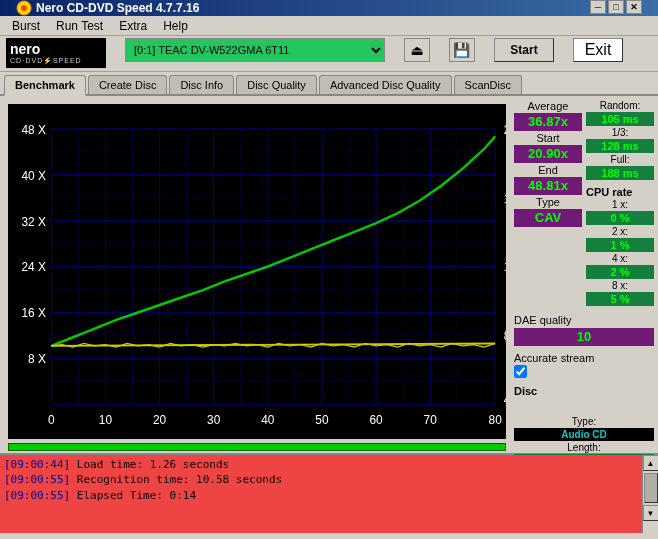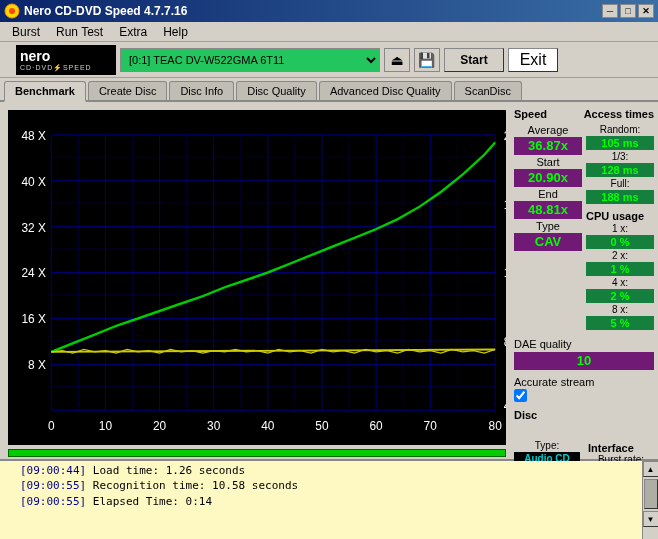--- a/index.html
+++ b/index.html
@@ -9,25 +9,24 @@
       font-family: 'Segoe UI', Tahoma, Geneva, Verdana, sans-serif;
       font-size: 12px;
       background: #d4d0c8;
       overflow: hidden;
     }
 
     
     #titlebar {
       background: linear-gradient(to right, #0a246a, #3a6ea5);
       color: white;
-      height: 22px;
-      display: flex;
-      align-items: center;
+      height: 16px;
+      display: flex;
       justify-content: space-between;
-      padding: 0 4px;
+      padding: 0 16px;
       font-size: 12px;
       font-weight: bold;
     }
     #titlebar-left {
       display: flex;
       align-items: center;
       gap: 4px;
     }
     #titlebar-controls {
       display: flex;
@@ -59,23 +58,23 @@
       padding: 2px 8px;
       cursor: pointer;
       font-size: 12px;
     }
 
     
     #toolbar {
       background: #d4d0c8;
       height: 36px;
       display: flex;
-      align-items: center;
-      padding: 2px 16px;
-      gap: 4px;
+      align-items: flex-start;
+      padding: 2px 6px;
+      gap: 19px;
       border-bottom: 1px solid #a0a0a0;
     }
     #nero-logo {
       width: 100px;
       height: 30px;
       display: flex;
       flex-direction: column;
       align-items: flex-start;
       justify-content: center;
       background: #000;
@@ -221,22 +220,22 @@
     
     #log-area {
       height: 80px;
       background: #fff;
       border-top: 2px solid #888;
       display: flex;
       gap: 0;
     }
     #log-content {
       flex: 1;
-      background: #fef9c3;
-      padding: 2px 20px;
+      background: #ef4444;
+      padding: 2px 4px;
       font-size: 11px;
       overflow-y: auto;
       font-family: monospace;
     }
     #log-scrollbar {
       width: 16px;
       background: #d4d0c8;
       border-left: 1px solid #888;
       display: flex;
       flex-direction: column;
@@ -404,45 +403,41 @@
       </svg>
     </div>
 
     <div id="progress-bar-area">
       <div id="progress-bar-fill" style="width:100%"></div>
     </div>
   </div>
 
   <div id="right-panel">
 
-    <div style="display:flex; justify-content:space-between; align-items:center; margin-bottom:2px;">
-      <span class="section-header">Speed</span>
-      <span class="section-header">Access times</span>
-    </div>
 
     <div style="display:flex; gap:4px;">
       <div class="col-half">
         <span class="stat-label">Average</span>
         <div class="stat-value">36.87x</div>
         <span class="stat-label">Start</span>
         <div class="stat-value">20.90x</div>
         <span class="stat-label">End</span>
         <div class="stat-value">48.81x</div>
         <span class="stat-label">Type</span>
         <div class="stat-value">CAV</div>
       </div>
       <div class="col-half">
         <span class="stat-label-small">Random:</span>
         <div class="stat-value-small">105 ms</div>
         <span class="stat-label-small">1/3:</span>
         <div class="stat-value-small">128 ms</div>
         <span class="stat-label-small">Full:</span>
         <div class="stat-value-small">188 ms</div>
         <div style="margin-top:4px;">
-          <span class="section-header">CPU usage</span>
+          <span class="section-header">CPU rate</span>
         </div>
         <span class="stat-label-small">1 x:</span>
         <div class="stat-value-small">0 %</div>
         <span class="stat-label-small">2 x:</span>
         <div class="stat-value-small">1 %</div>
         <span class="stat-label-small">4 x:</span>
         <div class="stat-value-small">2 %</div>
         <span class="stat-label-small">8 x:</span>
         <div class="stat-value-small">5 %</div>
       </div>
@@ -463,25 +458,20 @@
 
     <div style="margin-top:4px;">
       <span class="section-header">Disc</span>
       <div style="display:flex; gap:8px; margin-top:18px;">
         <div class="col-half">
           <span class="stat-label-small">Type:</span>
           <div class="stat-value-small" style="background:#000;color:#00cccc;font-size:10px;">Audio CD</div>
           <span class="stat-label-small">Length:</span>
           <div class="stat-value-small">79:29.47</div>
         </div>
-        <div class="col-half">
-          <span class="section-header">Interface</span>
-          <span class="stat-label-small">Burst rate:</span>
-          <div class="stat-value-small">26 MB/s</div>
-        </div>
       </div>
     </div>
   </div>
 </div>
 
 <div id="log-area">
   <div id="log-content">
     <div class="log-line">
       <span class="log-time">[09:00:44]</span>
       <span> Load time: 1.26 seconds</span>

